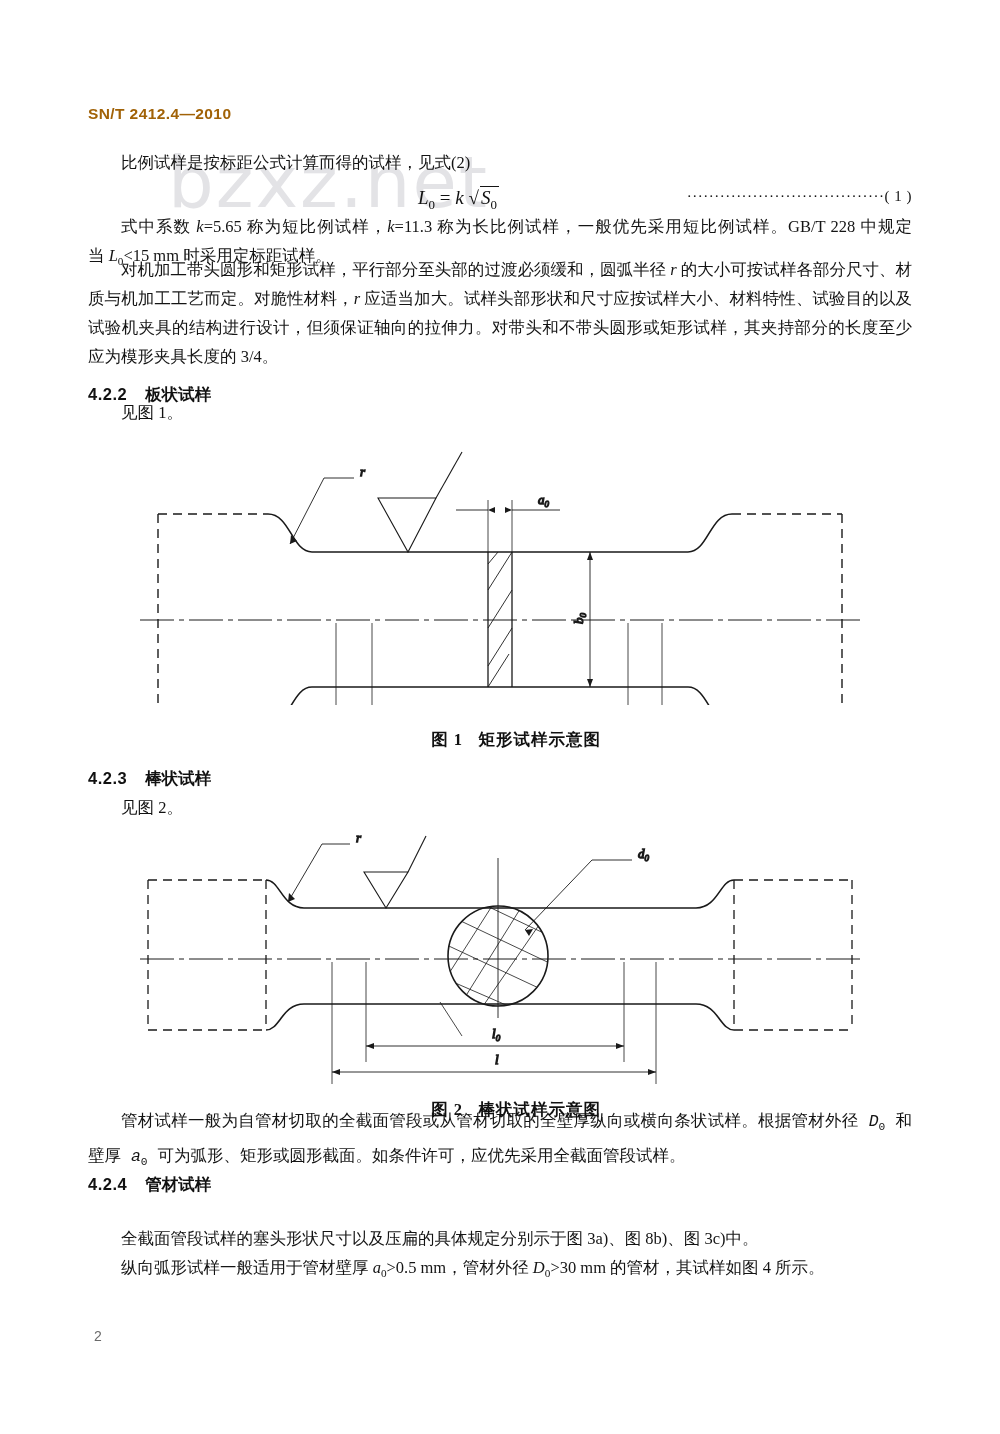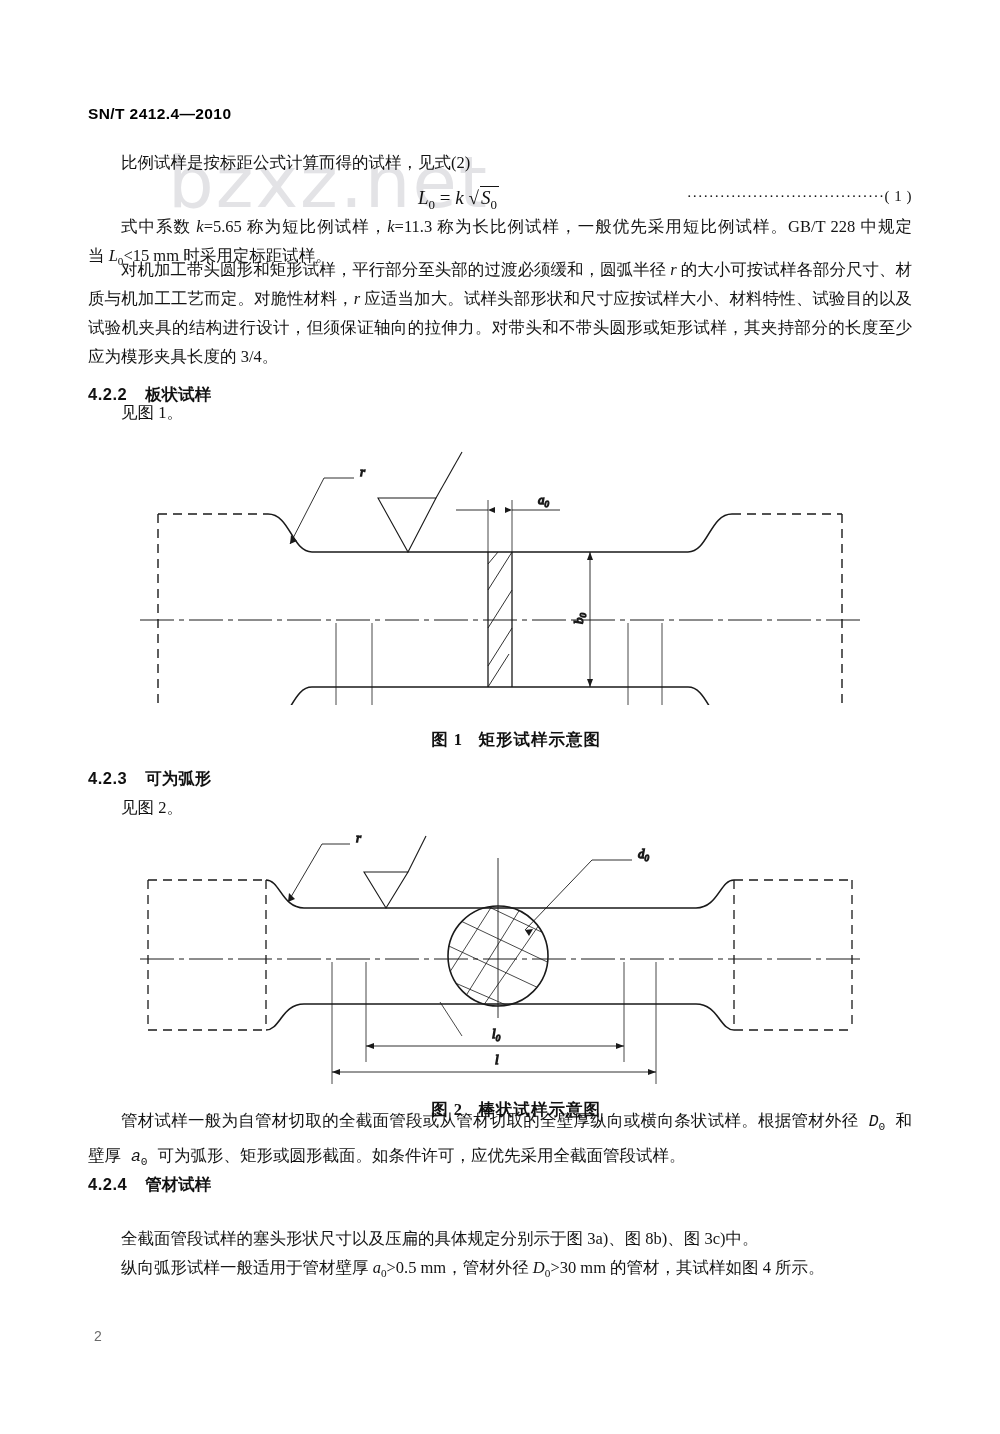--- a/index.html
+++ b/index.html
@@ -36,21 +36,21 @@
 
   
   .std-header {
     position: absolute;
     left: 88px;
     top: 105px;
     font-family: "Liberation Sans", sans-serif;
     font-weight: bold;
     font-size: 15.5px;
     letter-spacing: 0.4px;
-    color: #000000;
+    color: #a16207;
   }
 
   
   .body-block {
     position: absolute;
     left: 88px;
     width: 824px;
     font-size: 16.5px;
     line-height: 29px;
     color: #141414;
@@ -257,21 +257,21 @@
           </g>
         </g>
       </svg>
     </div>
 
     <div class="fig-caption" style="top:729px;">
       <span>图 1</span>&nbsp;&nbsp;&nbsp;<span>矩形试样示意图</span>
     </div>
 
     <div class="clause" style="top:768px;">
-      <span class="num">4.2.3</span><span class="ttl">可为弧形</span>
+      <span class="num">4.2.3</span><span class="ttl">棒状试样</span>
     </div>
     <div class="subline" style="top:797px;">见图 2。</div>
 
     <div class="figure" style="left:140px; top:822px;">
       <svg width="720" height="265" viewBox="0 0 720 265">
         <g fill="none" stroke="#1a1a1a" stroke-width="1.3">
 
           <path d="M8,58 L8,208" stroke-dasharray="9,6"></path>
           <path d="M8,58 L126,58" stroke-dasharray="9,6"></path>
           <path d="M8,208 L126,208" stroke-dasharray="9,6"></path>

